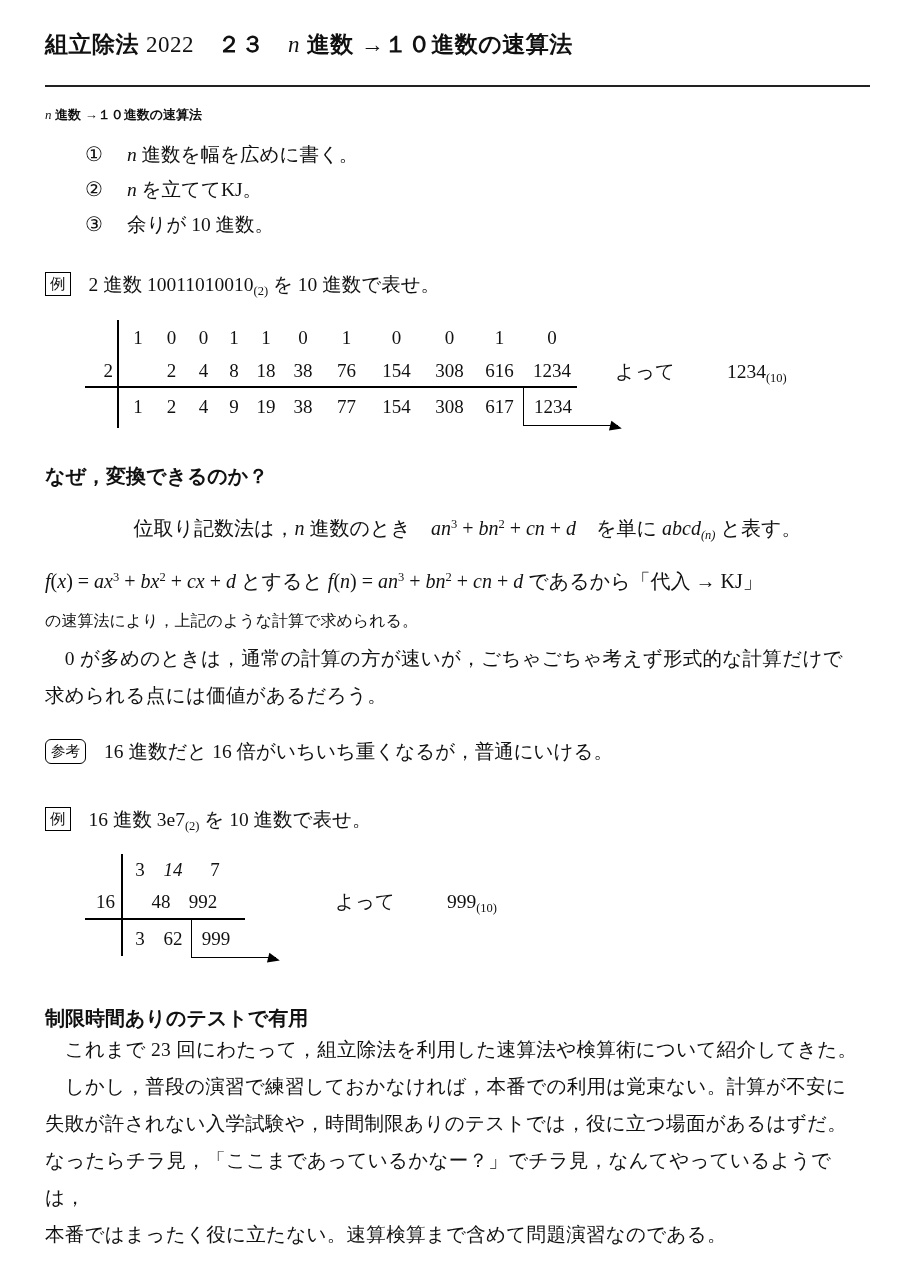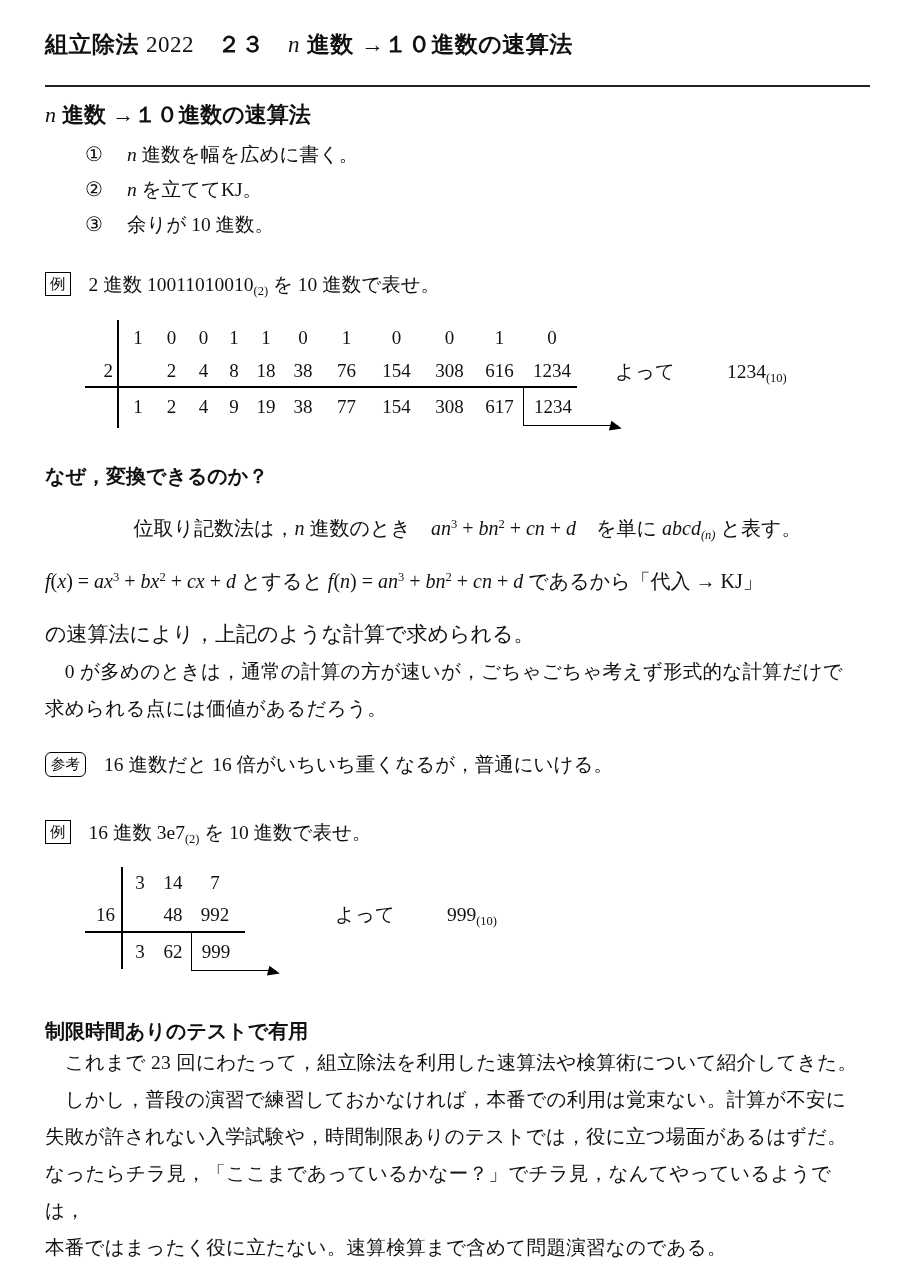--- a/index.html
+++ b/index.html
@@ -2,21 +2,21 @@
 <html><head>
 <meta charset="utf-8">
 <style>
   html,body{margin:0;padding:0;background:#ffffff;}
   body{width:905px;height:1280px;color:#111;font-family:"Liberation Serif",serif;overflow:hidden;}
   .page{position:relative;width:905px;height:1280px;padding:0 35px 0 45px;box-sizing:border-box;}
 
   .title{margin-top:30px;font-family:"Liberation Sans",sans-serif;font-weight:bold;font-size:23px;line-height:28px;letter-spacing:0.5px;}
   .rule{margin-top:26px;border:none;border-top:2px solid #222;height:0;width:825px;}
 
-  .sec-heading{font-family:"Liberation Sans",sans-serif;font-weight:bold;font-size:22px;line-height:24px;}
+  .sec-heading{font-family:"Liberation Sans",sans-serif;font-weight:bold;font-size:13px;line-height:24px;}
   .method-heading{margin-top:16px;}
   .why-heading{margin-top:32px;font-size:20px;line-height:25px;}
   .useful-heading{margin-top:38px;font-size:20px;line-height:25px;}
 
   .seg-i{font-family:"Liberation Serif",serif;font-style:italic;font-weight:normal;}
   .seg-r{font-family:"Liberation Serif",serif;font-weight:normal;}
   .seg-sup{font-size:12.5px;vertical-align:7px;}
   .seg-sub{font-size:12.5px;vertical-align:-4px;}
   .seg-subi{font-size:12.5px;vertical-align:-4px;font-style:italic;}
 
@@ -43,21 +43,21 @@
   .tarrow{width:36px;border-bottom:1.7px solid #000;position:relative;}
   .tarrow::after{content:"";position:absolute;right:-4px;bottom:-6.5px;width:0;height:0;
     border-left:12px solid #000;border-top:5.5px solid transparent;border-bottom:5.5px solid transparent;
     transform:rotate(14deg);}
   .conclusion{position:absolute;font-size:19.5px;line-height:24px;}
   .concl-value{margin-left:52px;}
 
   .fline{font-size:20px;line-height:30px;}
   .fl1{margin-top:20px;text-align:center;}
   .fl2{margin-top:12px;}
-  .fl3{margin-top:25px;font-size:21px;line-height:26px;}
+  .fl3{margin-top:12px;font-size:16px;line-height:26px;}
   .para .pline{font-size:19.5px;line-height:37px;letter-spacing:0.3px;}
   .para-why{margin-top:6px;font-family:Liberation Serif, serif;}
   .para-useful{margin-top:0;}
 </style>
 </head>
 <body>
 
 <div class="page">
 
   <div class="title"><span>組立除法 </span><span class="seg-r">2022</span><span>　２３　</span><span class="seg-i">n</span><span> 進数 →１０進数の速算法</span></div>
@@ -146,24 +146,24 @@
   <div class="ex-row ex2-row">
     <span class="exbox">例</span><span><span>16 進数 3e7</span><span class="seg-sub">(2)</span><span> を 10 進数で表せ。</span></span>
   </div>
 
   <div class="kj-table t2">
     <div class="vline" style="left:36px;top:0;height:102px;"></div>
     <div class="hline" style="left:0;top:64px;width:160px;"></div>
     <div class="divisor" style="left:0;top:36px;width:30px;">16</div>
     <div class="trow" style="left:40px;top:4px;">
         <span class="cell" style="width: 30px;">3</span>
-        <span class="cell" style="width: 36px;">14</span>
+        <span class="cell" style="width: 36px; font-style: italic;">14</span>
         <span class="cell" style="width: 48px;">7</span>
       </div>
-    <div class="trow" style="left:40px;top:36px;">
+    <div class="trow" style="left:28px;top:36px;">
         <span class="cell" style="width: 30px;"></span>
         <span class="cell" style="width: 36px;">48</span>
         <span class="cell" style="width: 48px;">992</span>
       </div>
     <div class="trow trow-sums" style="left:40px;top:66px;">
         <span class="cell" style="width: 30px;">3</span>
         <span class="cell" style="width: 36px;">62</span>
         <span class="cell boxed" style="width: 48px;">999</span>
         <span class="tarrow"></span>
       </div>

